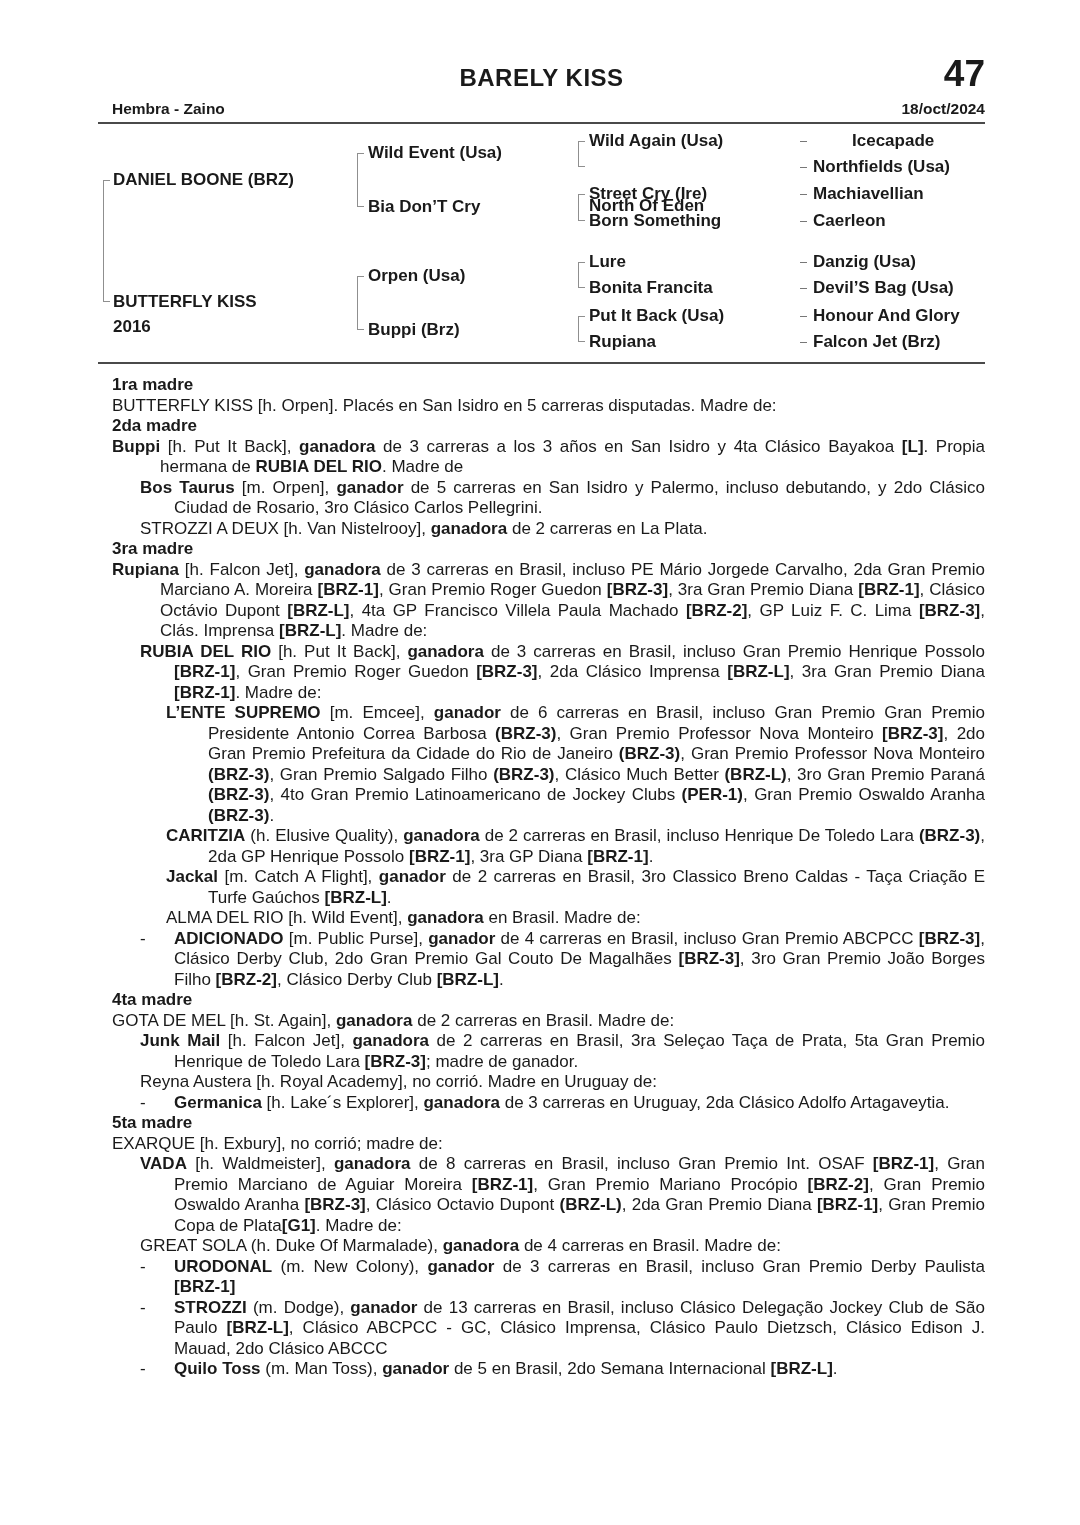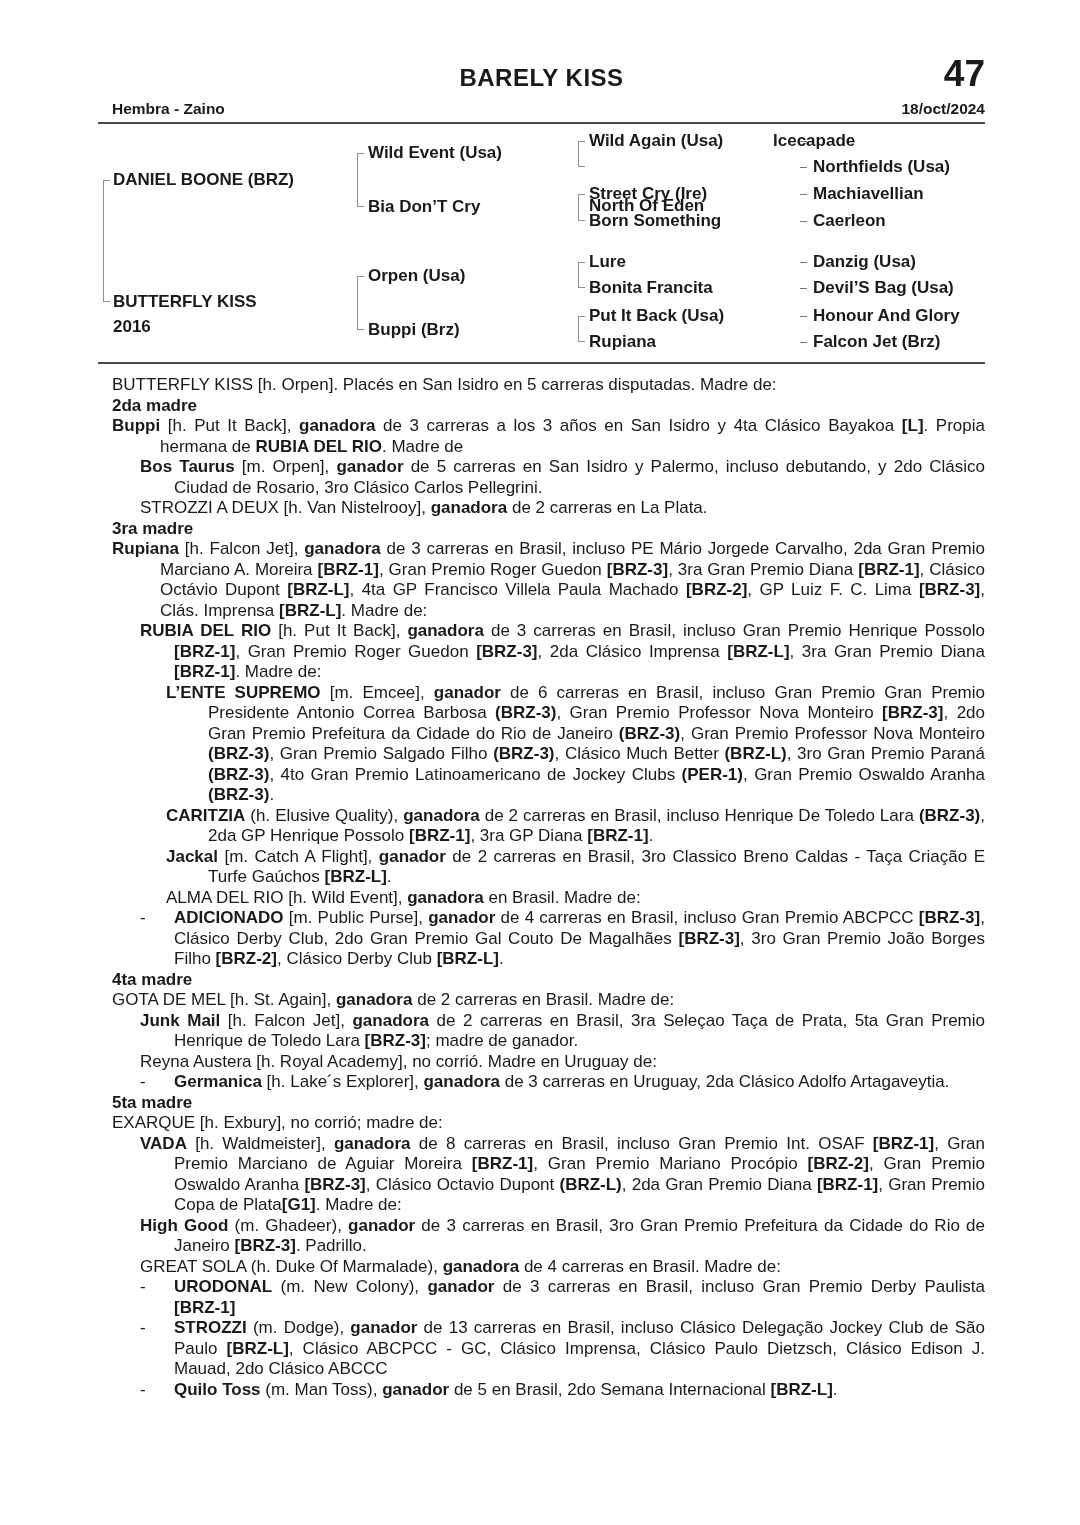--- a/index.html
+++ b/index.html
@@ -84,33 +84,34 @@
     <div class="pn" style="left:491px;top:206px;">Rupiana</div>
 
     <div class="tick" style="left:702px;top:15px;"></div>
     <div class="tick" style="left:702px;top:41px;"></div>
     <div class="tick" style="left:702px;top:68px;"></div>
     <div class="tick" style="left:702px;top:95px;"></div>
     <div class="tick" style="left:702px;top:136px;"></div>
     <div class="tick" style="left:702px;top:162px;"></div>
     <div class="tick" style="left:702px;top:190px;"></div>
     <div class="tick" style="left:702px;top:216px;"></div>
-    <div class="pn" style="left:675px;top:5px;">Icecapade</div>
+    <div class="pn" style="left:754px;top:5px;">Icecapade</div>
     <div class="pn" style="left:715px;top:31px;">Northfields (Usa)</div>
     <div class="pn" style="left:715px;top:58px;">Machiavellian</div>
     <div class="pn" style="left:715px;top:85px;">Caerleon</div>
     <div class="pn" style="left:715px;top:126px;">Danzig (Usa)</div>
     <div class="pn" style="left:715px;top:152px;">Devil’S Bag (Usa)</div>
     <div class="pn" style="left:715px;top:180px;">Honour And Glory</div>
     <div class="pn" style="left:715px;top:206px;">Falcon Jet (Brz)</div>
   </div>
 
   <hr class="rule">
 
   <div class="notes">
+      <div class="sec-h">1ra madre</div>
       <p class="para ind-a"><span>BUTTERFLY KISS [h. Orpen]. Placés en San Isidro en 5 carreras disputadas. Madre de:</span></p>
       <div class="sec-h">2da madre</div>
       <p class="para ind-a"><b>Buppi</b><span> [h. Put It Back], </span><b>ganadora</b><span> de 3 carreras a los 3 años en San Isidro y 4ta Clásico Bayakoa </span><b>[L]</b><span>. Propia hermana de </span><b>RUBIA DEL RIO</b><span>. Madre de</span></p>
       <p class="para ind-b"><b>Bos Taurus</b><span> [m. Orpen], </span><b>ganador</b><span> de 5 carreras en San Isidro y Palermo, incluso debutando, y 2do Clásico Ciudad de Rosario, 3ro Clásico Carlos Pellegrini.</span></p>
       <p class="para ind-b"><span>STROZZI A DEUX [h. Van Nistelrooy], </span><b>ganadora</b><span> de 2 carreras en La Plata.</span></p>
       <div class="sec-h">3ra madre</div>
       <p class="para ind-a"><b>Rupiana</b><span> [h. Falcon Jet], </span><b>ganadora</b><span> de 3 carreras en Brasil, incluso PE Mário Jorgede Carvalho, 2da Gran Premio Marciano A. Moreira </span><b>[BRZ-1]</b><span>, Gran Premio Roger Guedon </span><b>[BRZ-3]</b><span>, 3ra Gran Premio Diana </span><b>[BRZ-1]</b><span>, Clásico Octávio Dupont </span><b>[BRZ-L]</b><span>, 4ta GP Francisco Villela Paula Machado </span><b>[BRZ-2]</b><span>, GP Luiz F. C. Lima </span><b>[BRZ-3]</b><span>, Clás. Imprensa </span><b>[BRZ-L]</b><span>. Madre de:</span></p>
       <p class="para ind-b"><b>RUBIA DEL RIO</b><span> [h. Put It Back], </span><b>ganadora</b><span> de 3 carreras en Brasil, incluso Gran Premio Henrique Possolo </span><b>[BRZ-1]</b><span>, Gran Premio Roger Guedon </span><b>[BRZ-3]</b><span>, 2da Clásico Imprensa </span><b>[BRZ-L]</b><span>, 3ra Gran Premio Diana </span><b>[BRZ-1]</b><span>. Madre de:</span></p>
       <p class="para ind-c"><b>L’ENTE SUPREMO</b><span> [m. Emcee], </span><b>ganador</b><span> de 6 carreras en Brasil, incluso Gran Premio Gran Premio Presidente Antonio Correa Barbosa </span><b>(BRZ-3)</b><span>, Gran Premio Professor Nova Monteiro </span><b>[BRZ-3]</b><span>, 2do Gran Premio Prefeitura da Cidade do Rio de Janeiro </span><b>(BRZ-3)</b><span>, Gran Premio Professor Nova Monteiro </span><b>(BRZ-3)</b><span>, Gran Premio Salgado Filho </span><b>(BRZ-3)</b><span>, Clásico Much Better </span><b>(BRZ-L)</b><span>, 3ro Gran Premio Paraná </span><b>(BRZ-3)</b><span>, 4to Gran Premio Latinoamericano de Jockey Clubs </span><b>(PER-1)</b><span>, Gran Premio Oswaldo Aranha </span><b>(BRZ-3)</b><span>.</span></p>
       <p class="para ind-c"><b>CARITZIA</b><span> (h. Elusive Quality), </span><b>ganadora</b><span> de 2 carreras en Brasil, incluso Henrique De Toledo Lara </span><b>(BRZ-3)</b><span>, 2da GP Henrique Possolo </span><b>[BRZ-1]</b><span>, 3ra GP Diana </span><b>[BRZ-1]</b><span>.</span></p>
@@ -118,20 +119,19 @@
       <p class="para ind-c"><span>ALMA DEL RIO [h. Wild Event], </span><b>ganadora</b><span> en Brasil. Madre de:</span></p>
       <p class="para ind-d"><span class="bullet">-</span><b>ADICIONADO</b><span> [m. Public Purse], </span><b>ganador</b><span> de 4 carreras en Brasil, incluso Gran Premio ABCPCC </span><b>[BRZ-3]</b><span>, Clásico Derby Club, 2do Gran Premio Gal Couto De Magalhães </span><b>[BRZ-3]</b><span>, 3ro Gran Premio João Borges Filho </span><b>[BRZ-2]</b><span>, Clásico Derby Club </span><b>[BRZ-L]</b><span>.</span></p>
       <div class="sec-h">4ta madre</div>
       <p class="para ind-a"><span>GOTA DE MEL [h. St. Again], </span><b>ganadora</b><span> de 2 carreras en Brasil. Madre de:</span></p>
       <p class="para ind-b"><b>Junk Mail</b><span> [h. Falcon Jet], </span><b>ganadora</b><span> de 2 carreras en Brasil, 3ra Seleçao Taça de Prata, 5ta Gran Premio Henrique de Toledo Lara </span><b>[BRZ-3]</b><span>; madre de ganador.</span></p>
       <p class="para ind-b"><span>Reyna Austera [h. Royal Academy], no corrió. Madre en Uruguay de:</span></p>
       <p class="para ind-d"><span class="bullet">-</span><b>Germanica</b><span> [h. Lake´s Explorer], </span><b>ganadora</b><span> de 3 carreras en Uruguay, 2da Clásico Adolfo Artagaveytia.</span></p>
       <div class="sec-h">5ta madre</div>
       <p class="para ind-a"><span>EXARQUE [h. Exbury], no corrió; madre de:</span></p>
       <p class="para ind-b"><b>VADA</b><span> [h. Waldmeister], </span><b>ganadora</b><span> de 8 carreras en Brasil, incluso Gran Premio Int. OSAF </span><b>[BRZ-1]</b><span>, Gran Premio Marciano de Aguiar Moreira </span><b>[BRZ-1]</b><span>, Gran Premio Mariano Procópio </span><b>[BRZ-2]</b><span>, Gran Premio Oswaldo Aranha </span><b>[BRZ-3]</b><span>, Clásico Octavio Dupont </span><b>(BRZ-L)</b><span>, 2da Gran Premio Diana </span><b>[BRZ-1]</b><span>, Gran Premio Copa de Plata</span><b>[G1]</b><span>. Madre de:</span></p>
-      <p class="para ind-b"><b>High Good</b><span> (m. Ghadeer), </span><b>ganador</b><span> de 3 carreras en Brasil, 3ro Gran Premio Prefeitura da Cidade do Rio de Janeiro </span><b>[BRZ-3]</b><span>. Padrillo.</span></p>
       <p class="para ind-b"><span>GREAT SOLA (h. Duke Of Marmalade), </span><b>ganadora</b><span> de 4 carreras en Brasil. Madre de:</span></p>
       <p class="para ind-d"><span class="bullet">-</span><b>URODONAL</b><span> (m. New Colony), </span><b>ganador</b><span> de 3 carreras en Brasil, incluso Gran Premio Derby Paulista </span><b>[BRZ-1]</b></p>
       <p class="para ind-d"><span class="bullet">-</span><b>STROZZI</b><span> (m. Dodge), </span><b>ganador</b><span> de 13 carreras en Brasil, incluso Clásico Delegação Jockey Club de São Paulo </span><b>[BRZ-L]</b><span>, Clásico ABCPCC - GC, Clásico Imprensa, Clásico Paulo Dietzsch, Clásico Edison J. Mauad, 2do Clásico ABCCC</span></p>
       <p class="para ind-d"><span class="bullet">-</span><b>Quilo Toss</b><span> (m. Man Toss), </span><b>ganador</b><span> de 5 en Brasil, 2do Semana Internacional </span><b>[BRZ-L]</b><span>.</span></p>
     </div>
 
 </div>
 
 </body></html>

